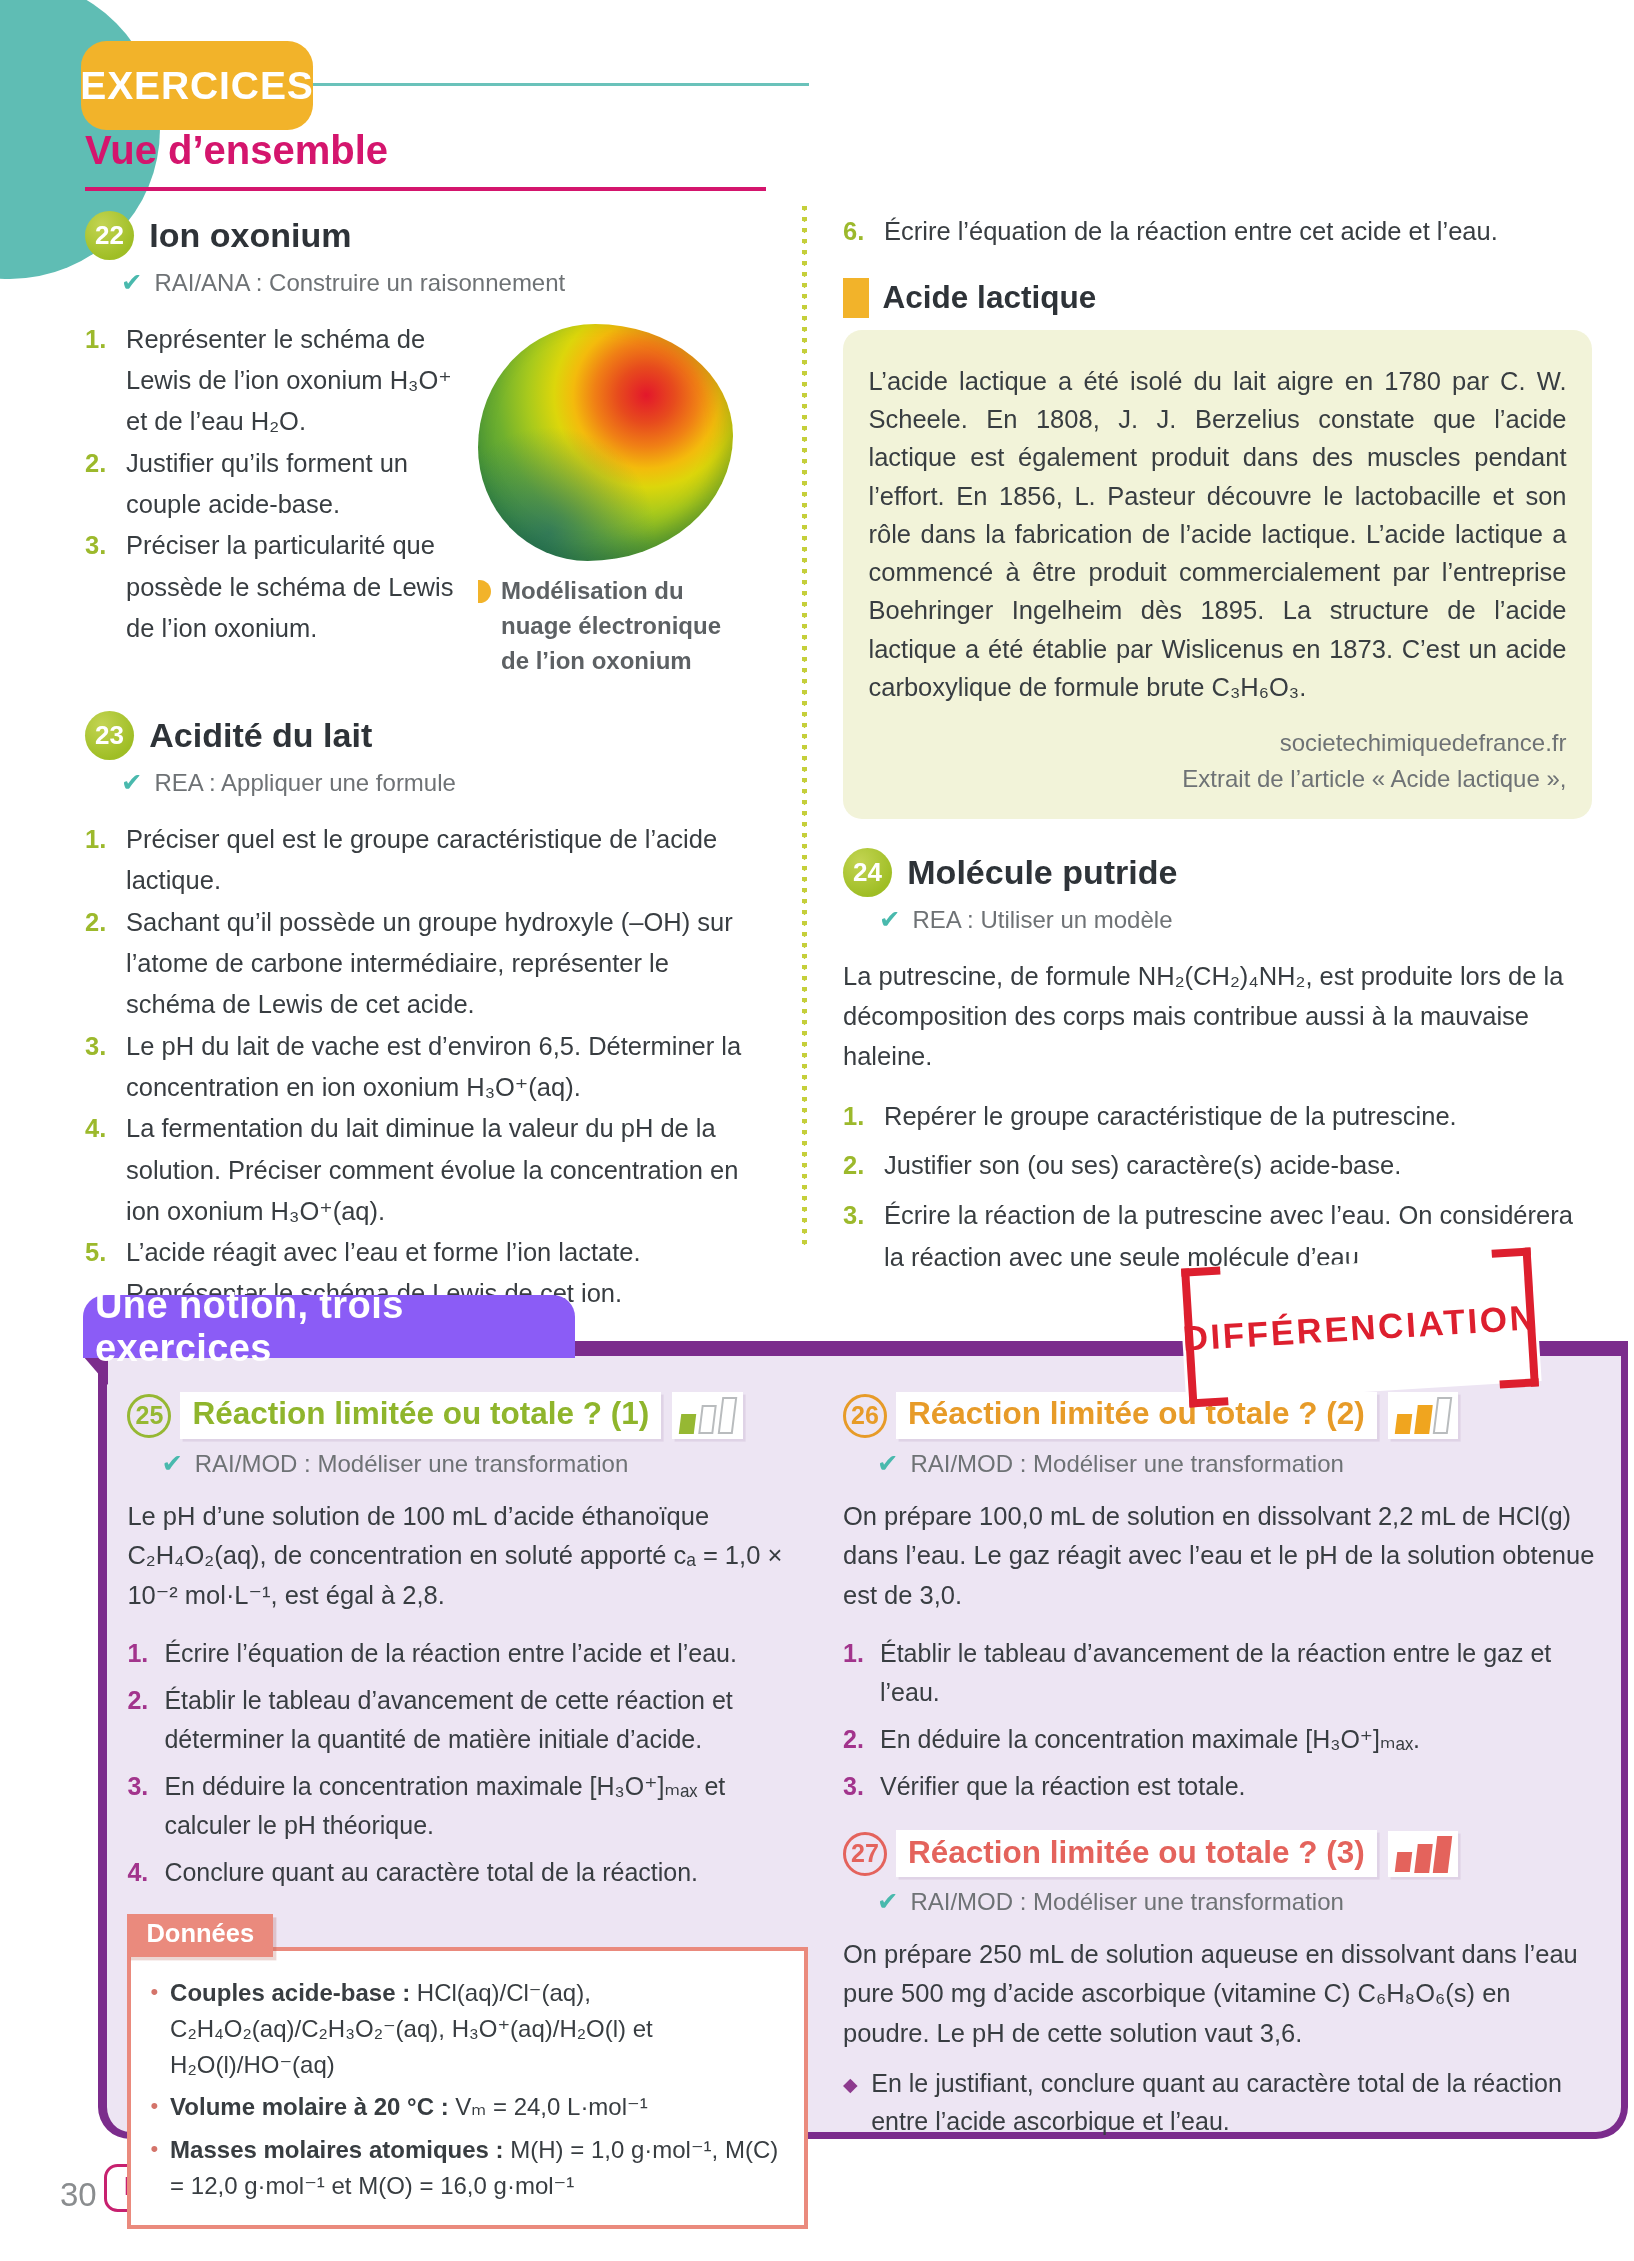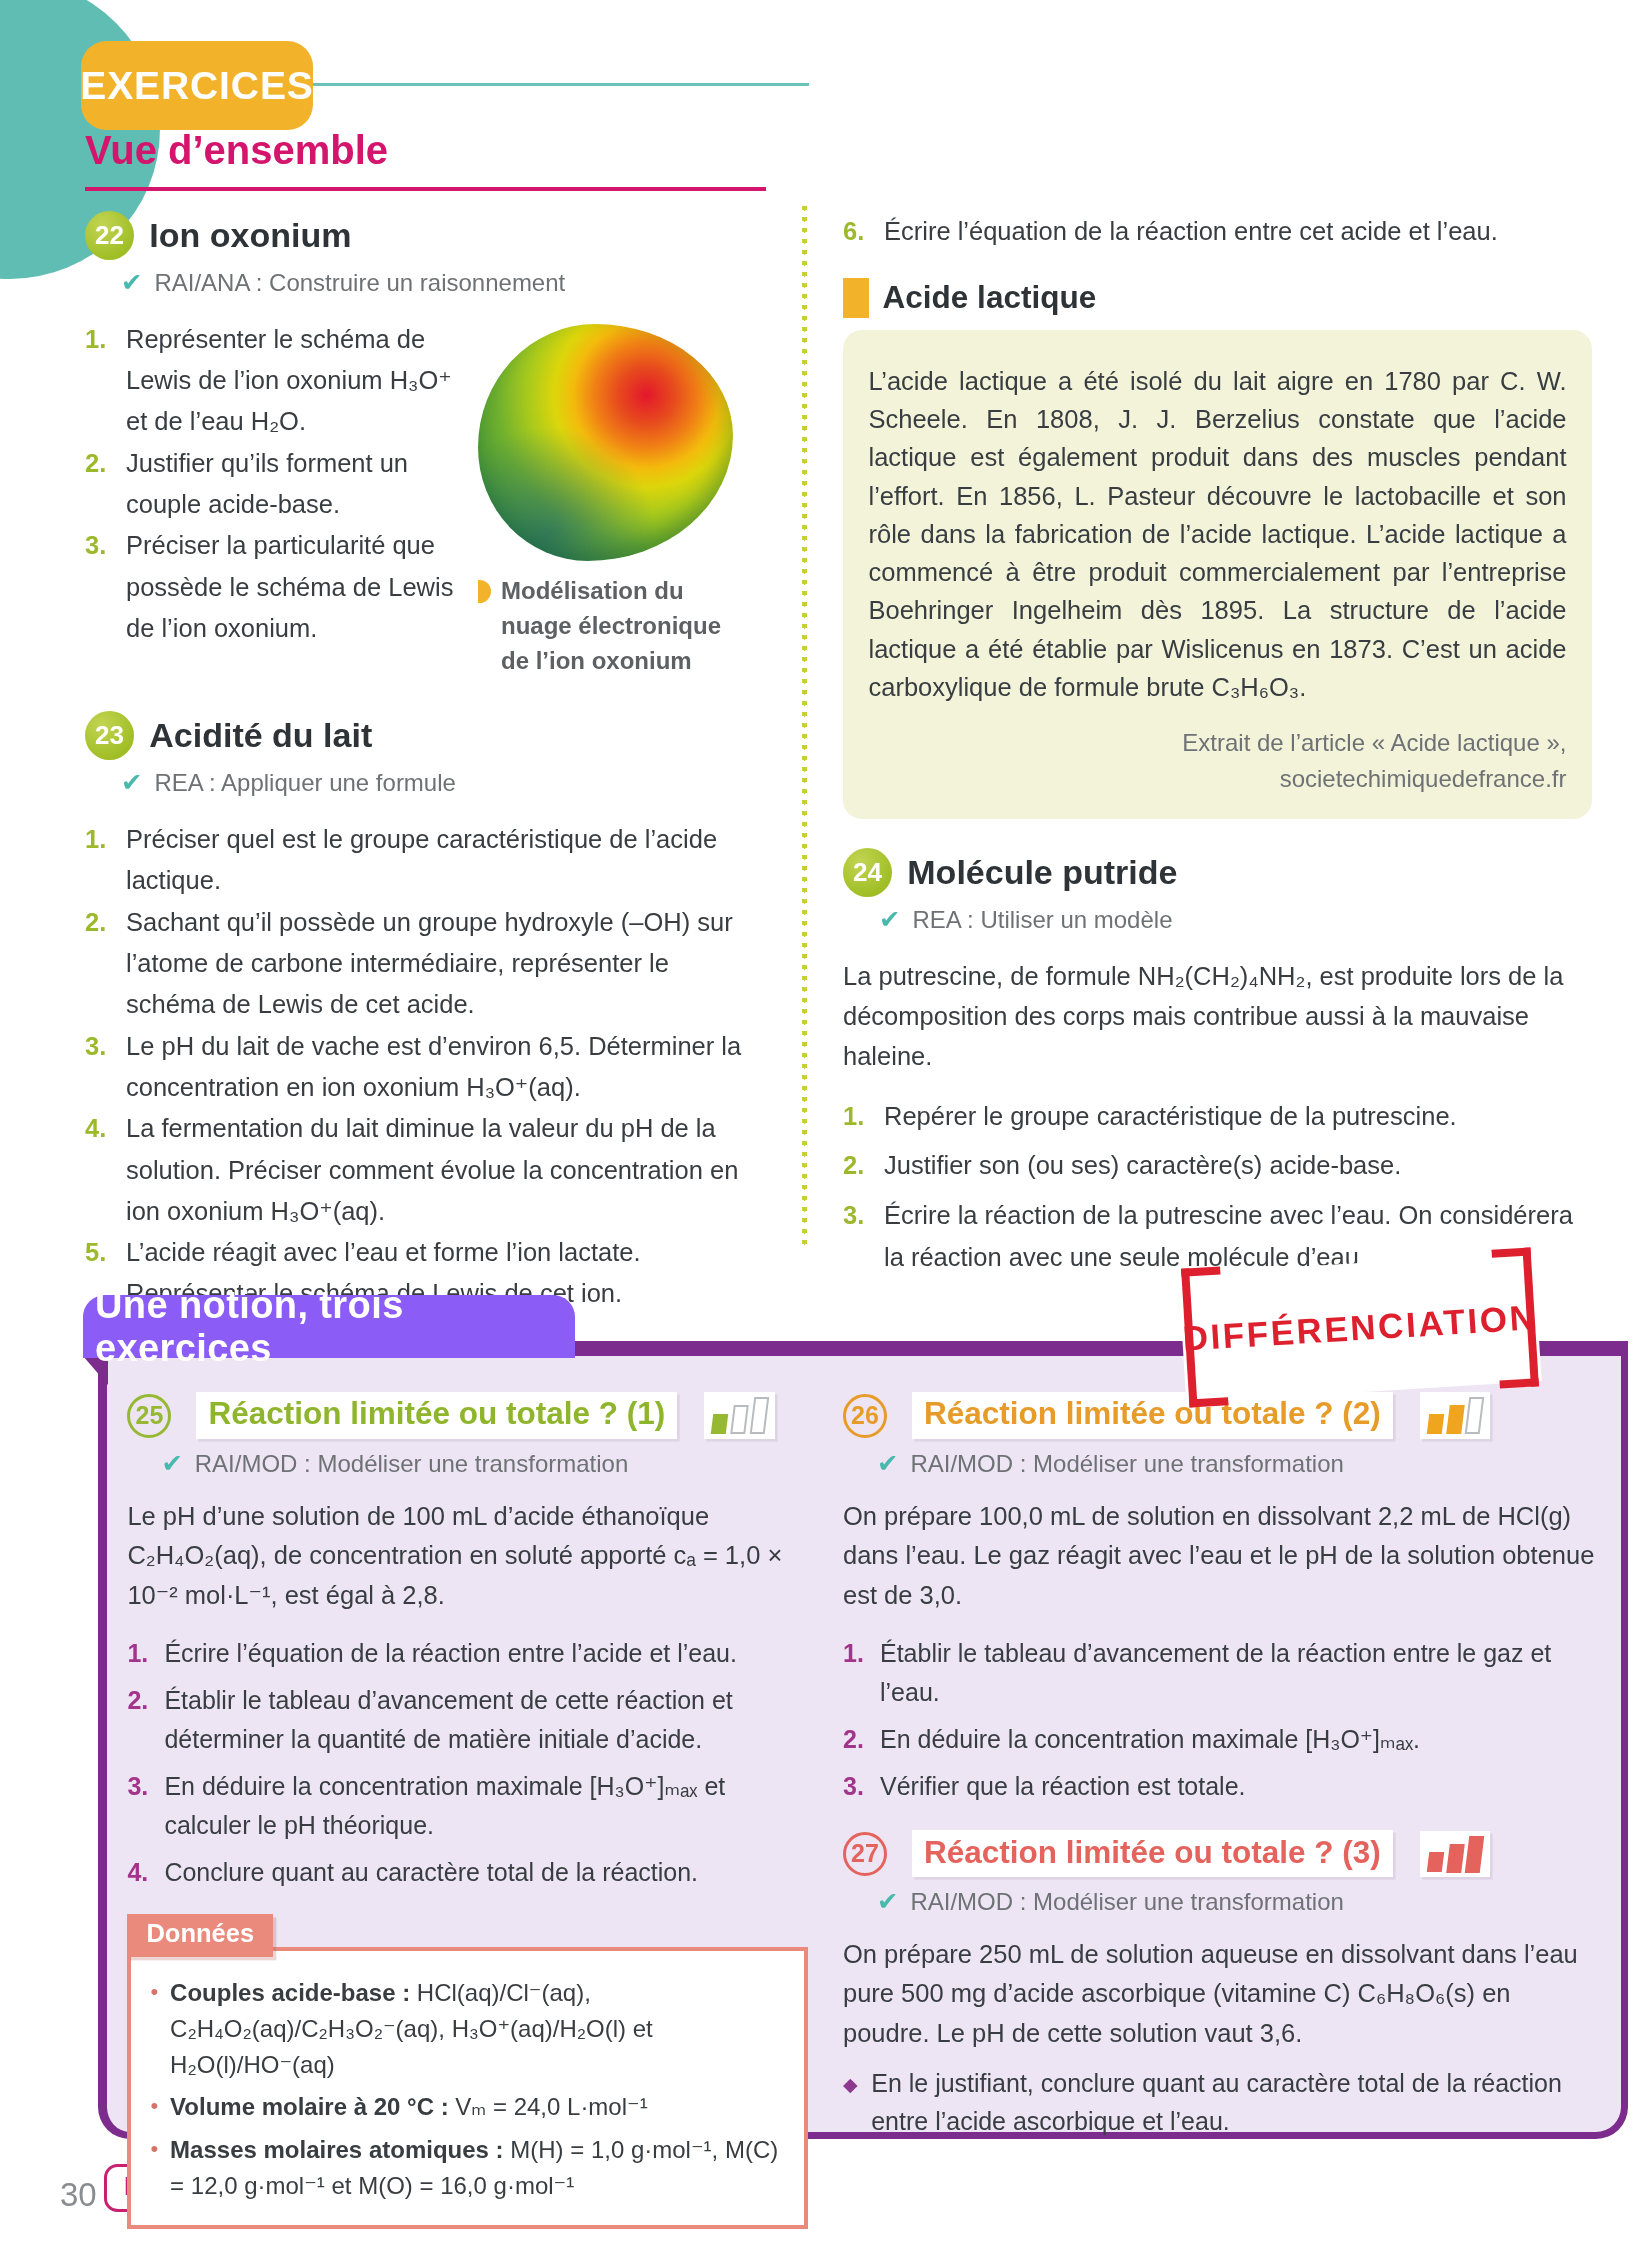--- a/index.html
+++ b/index.html
@@ -89,21 +89,21 @@
   .stamp::before{content:"";position:absolute;left:3.4px;top:-5.1px;bottom:-5.1px;width:31px;border:8.5px solid #dd1f2e;border-right:none;}
   .stamp::after{content:"";position:absolute;right:3.4px;top:-5.1px;bottom:-5.1px;width:31px;border:8.5px solid #dd1f2e;border-left:none;}
   .stamp-text{color:#dd1f2e;font-size:35px;font-weight:bold;letter-spacing:2.6px;}
 
   .pcol{position:absolute;top:36px;font-size:25px;}
   .pcol .item{font-size:25px;line-height:1.55;padding-left:37px;text-indent:-37px;}
   .pcol .inum{width:37px;}
   .pcol-left{left:20.4px;width:681px;}
   .pcol-right{left:736px;width:754px;}
 
-  .ex-head2{display:flex;align-items:center;gap:25px;margin:0 0 8.5px 0;}
+  .ex-head2{display:flex;align-items:center;gap:9px;margin:0 0 8.5px 0;}
   .ring{flex:none;width:44px;height:44px;border-radius:50%;border:3.4px solid;box-sizing:border-box;
         display:flex;align-items:center;justify-content:center;font-size:25px;font-weight:bold;}
   .ring.green{border-color:#96b833;color:#96b833;}
   .ring.orange{border-color:#e79b28;color:#e79b28;}
   .ring.red{border-color:#e4635c;color:#e4635c;}
   .chip{background:#fff;padding:3.4px 12px 6.8px 12px;font-size:31.5px;font-weight:bold;box-shadow:2.6px 2.6px 0 rgba(120,80,140,0.12);}
   .chip.green{color:#8fb52c;}
   .chip.orange{color:#e79b28;}
   .chip.red{color:#e4635c;}
   .diff{display:inline-flex;align-items:flex-end;gap:5.1px;background:#fff;padding:5.1px 8.5px 4.3px 8.5px;margin-left:1.7px;box-shadow:2.6px 2.6px 0 rgba(120,80,140,0.12);}
@@ -188,22 +188,22 @@
 
   <p class="item"><b class="inum g">6.</b><span>Écrire l’équation de la réaction entre cet acide et l’eau.</span></p>
 
   <div class="doc-head">
     <span class="doc-sq"></span>
     <span class="doc-title">Acide lactique</span>
   </div>
   <div class="doc-box">
     <p>L’acide lactique a été isolé du lait aigre en 1780 par C. W. Scheele. En 1808, J. J. Berzelius constate que l’acide lactique est également produit dans des muscles pendant l’effort. En 1856, L. Pasteur découvre le lactobacille et son rôle dans la fabrication de l’acide lactique. L’acide lactique a commencé à être produit commercialement par l’entreprise Boehringer Ingelheim dès 1895. La structure de l’acide lactique a été établie par Wislicenus en 1873. C’est un acide carboxylique de formule brute C₃H₆O₃.</p>
     <div class="doc-source">
+      <div>societechimiquedefrance.fr</div>
       <div>Extrait de l’article « Acide lactique »,</div>
-      <div>societechimiquedefrance.fr</div>
     </div>
   </div>
 
   <div class="ex-head" style="padding-top:29px;">
     <span class="ex-badge">24</span>
     <span class="ex-title">Molécule putride</span>
   </div>
   <div class="comp">
     <span class="check">✔</span>
     <span>REA : Utiliser un modèle</span>

